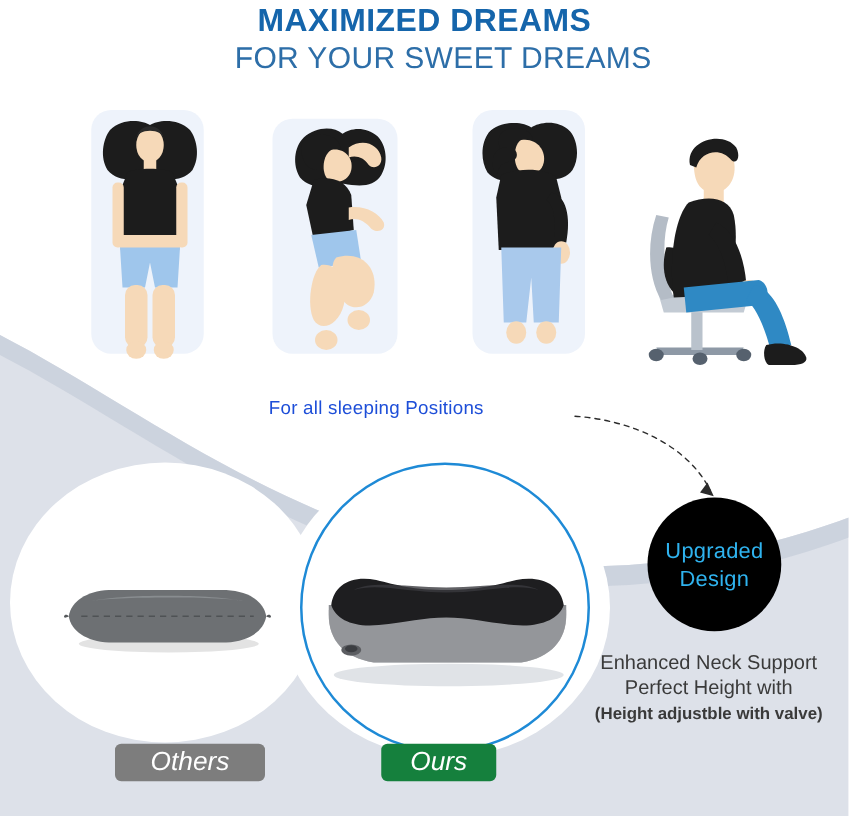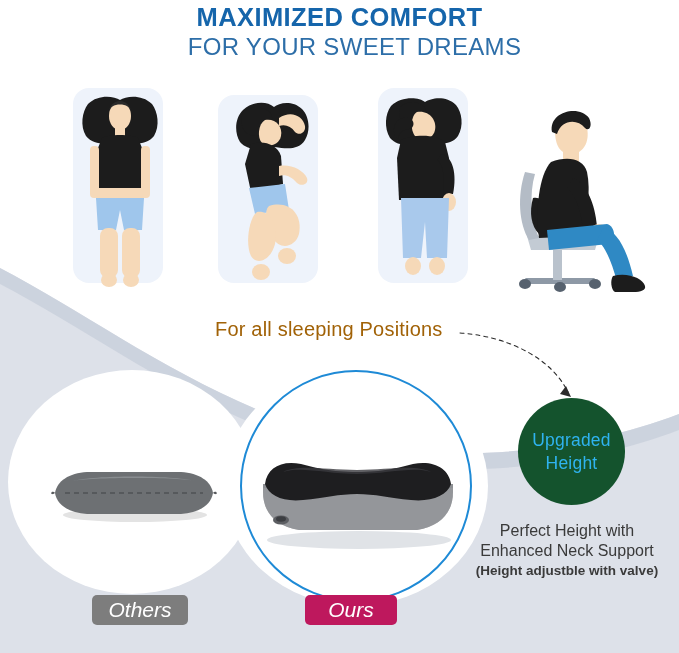--- a/index.html
+++ b/index.html
@@ -55,23 +55,23 @@
   .figure { position: absolute; }
   .fig-1 { left: 60px;  top: 82px;  width: 120px; height: 210px; }
   .fig-2 { left: 205px; top: 88px;  width: 130px; height: 205px; }
   .fig-3 { left: 365px; top: 82px;  width: 120px; height: 210px; }
   .fig-4 { left: 495px; top: 100px; width: 175px; height: 195px; }
 
   
   .mid-caption {
     position: absolute;
     left: 215px; top: 318px;
-    font-size: 20px;
+    font-size: 15px;
     font-weight: 300;
-    color: #a16207;
+    color: #1d4ed8;
     letter-spacing: 0.2px;
     white-space: nowrap;
   }
 
   
   .circle-others {
     position: absolute;
     left: 28px; top: 378px;
     width: 208px; height: 208px;
     border-radius: 50%;
@@ -96,21 +96,21 @@
     left: 255px; top: 440px;
     width: 205px; height: 115px;
   }
 
   
   .badge-circle {
     position: absolute;
     left: 518px; top: 398px;
     width: 107px; height: 107px;
     border-radius: 50%;
-    background: #14532d;
+    background: #000000;
     display: flex;
     flex-direction: column;
     align-items: center;
     justify-content: center;
     line-height: 23px;
   }
   .badge-line {
     color: #2fb3ef;
     font-size: 17.5px;
     font-weight: 300;
@@ -143,47 +143,47 @@
     position: absolute;
     border-radius: 5px;
     color: #ffffff;
     font-style: italic;
     font-size: 21px;
     text-align: center;
     line-height: 30px;
     height: 30px;
   }
   .pill-others {
-    left: 92px; top: 595px; width: 96px;
+    left: 92px; top: 595px; width: 120px;
     background: #7d7d7d;
   }
   .pill-ours {
     left: 305px; top: 595px; width: 92px;
-    background: #be185d;
+    background: #15803d;
   }
 </style>
 </head>
 <body>
 
 <div id="page">
 
   <svg class="bg-layer" viewBox="0 0 679 653" preserveAspectRatio="none">
 
     <path d="M0,268 C120,330 250,440 430,452 C520,458 610,440 679,414 L679,653 L0,653 Z" fill="#dde1e9"></path>
 
     <path d="M0,268 C120,330 250,440 430,452 C520,458 610,440 679,414 L679,430
              C610,456 520,474 430,468 C250,456 120,346 0,284 Z" fill="#c9d0dc" opacity="0.85"></path>
 
     <ellipse cx="132" cy="482" rx="124" ry="112" fill="#ffffff"></ellipse>
 
     <ellipse cx="356" cy="486" rx="132" ry="120" fill="#ffffff"></ellipse>
   </svg>
 
   <div class="headline">
-    <div class="headline-1">MAXIMIZED COMFORT</div>
+    <div class="headline-1">MAXIMIZED DREAMS</div>
     <div class="headline-2">FOR YOUR SWEET DREAMS</div>
   </div>
 
   <div class="panel panel-1"></div>
   <div class="panel panel-2"></div>
   <div class="panel panel-3"></div>
 
   <svg class="figure fig-1" viewBox="0 0 120 210">
 
     <path d="M28,22 C22,30 20,44 26,54 C34,64 48,62 60,60 C72,62 86,64 94,54
@@ -312,25 +312,25 @@
              C84,54 70,58 48,60 C28,62 14,56 10,44 Z" fill="#1e1e20"></path>
     <path d="M28,32 C44,24 70,30 102,30 C134,30 160,24 176,32
              C158,26 132,34 102,34 C72,34 46,26 28,32 Z" fill="#3a3a3e" opacity="0.8"></path>
 
     <ellipse cx="26" cy="80" rx="8" ry="4.5" fill="#5c5e62"></ellipse>
     <ellipse cx="26" cy="79" rx="5" ry="2.8" fill="#3c3e42"></ellipse>
   </svg>
 
   <div class="badge-circle">
     <span class="badge-line">Upgraded</span>
-    <span class="badge-line">Height</span>
+    <span class="badge-line">Design</span>
   </div>
 
   <div class="desc">
+    <div class="desc-main">Enhanced Neck Support</div>
     <div class="desc-main">Perfect Height with</div>
-    <div class="desc-main">Enhanced Neck Support</div>
     <div class="desc-sub">(Height adjustble with valve)</div>
   </div>
 
   <div class="pill pill-others">Others</div>
   <div class="pill pill-ours">Ours</div>
 
 </div>
 
 </body></html>

